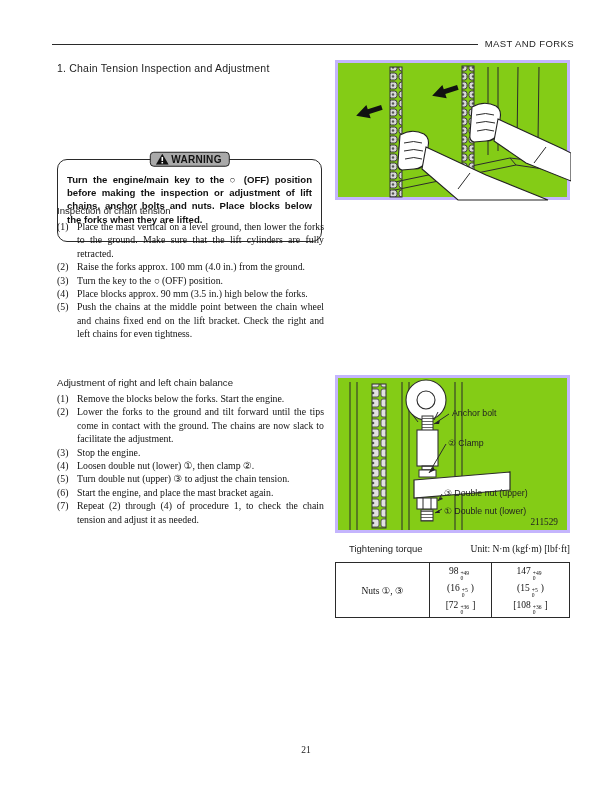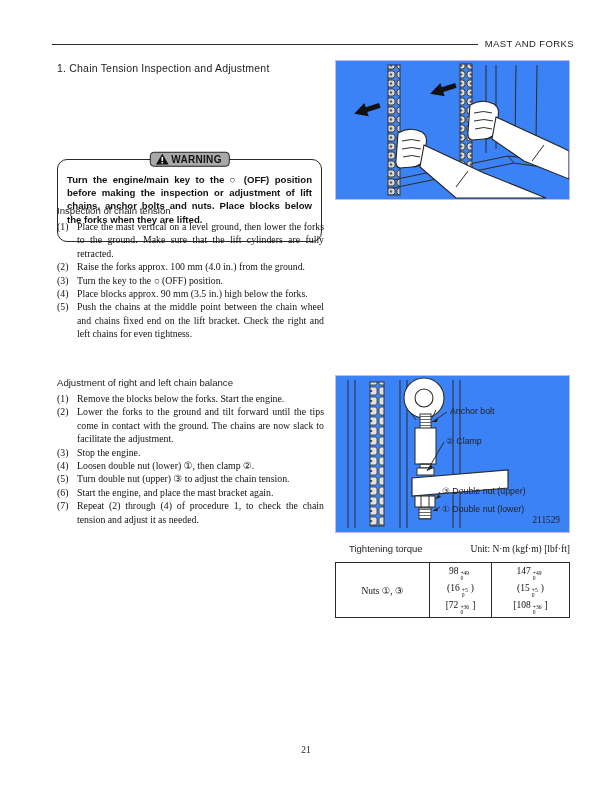--- a/index.html
+++ b/index.html
@@ -34,21 +34,21 @@
   .warntext { font-weight:bold; font-size:9.6px; line-height:13.2px; text-align:justify; color:#111; }
 
   
   .sec-head { position:absolute; font-size:9.6px; color:#222; }
   .list { position:absolute; width:267px; font-size:9.8px; line-height:13.4px; color:#111; }
   .li { display:flex; }
   .li .num { flex:none; width:20px; }
   .li .txt { flex:1; text-align:justify; }
 
   
-  .figure { position:absolute; background:#3b82f6; border:1px solid #c4b5fd; }
+  .figure { position:absolute; background:#84cc16; border:3px solid #c4b5fd; }
   #fig1 { left:335px; top:60px; width:235px; height:140px; }
   #fig2 { left:335px; top:375px; width:235px; height:158px; }
   .fig-label { position:absolute; font-size:8.8px; color:#222; white-space:nowrap; }
   .fig-number { position:absolute; right:9px; top:139px; font-size:9.3px; color:#222; }
   .figure svg { position:absolute; left:0; top:0; }
 
   
   .torque-head { position:absolute; left:335px; top:543px; width:235px; display:flex; justify-content:space-between; align-items:baseline; }
   .torque-head .t1 { font-size:9.5px; color:#222;margin-left:14px; }
   .torque-head .t2 { font-size:9.5px; color:#111; }

